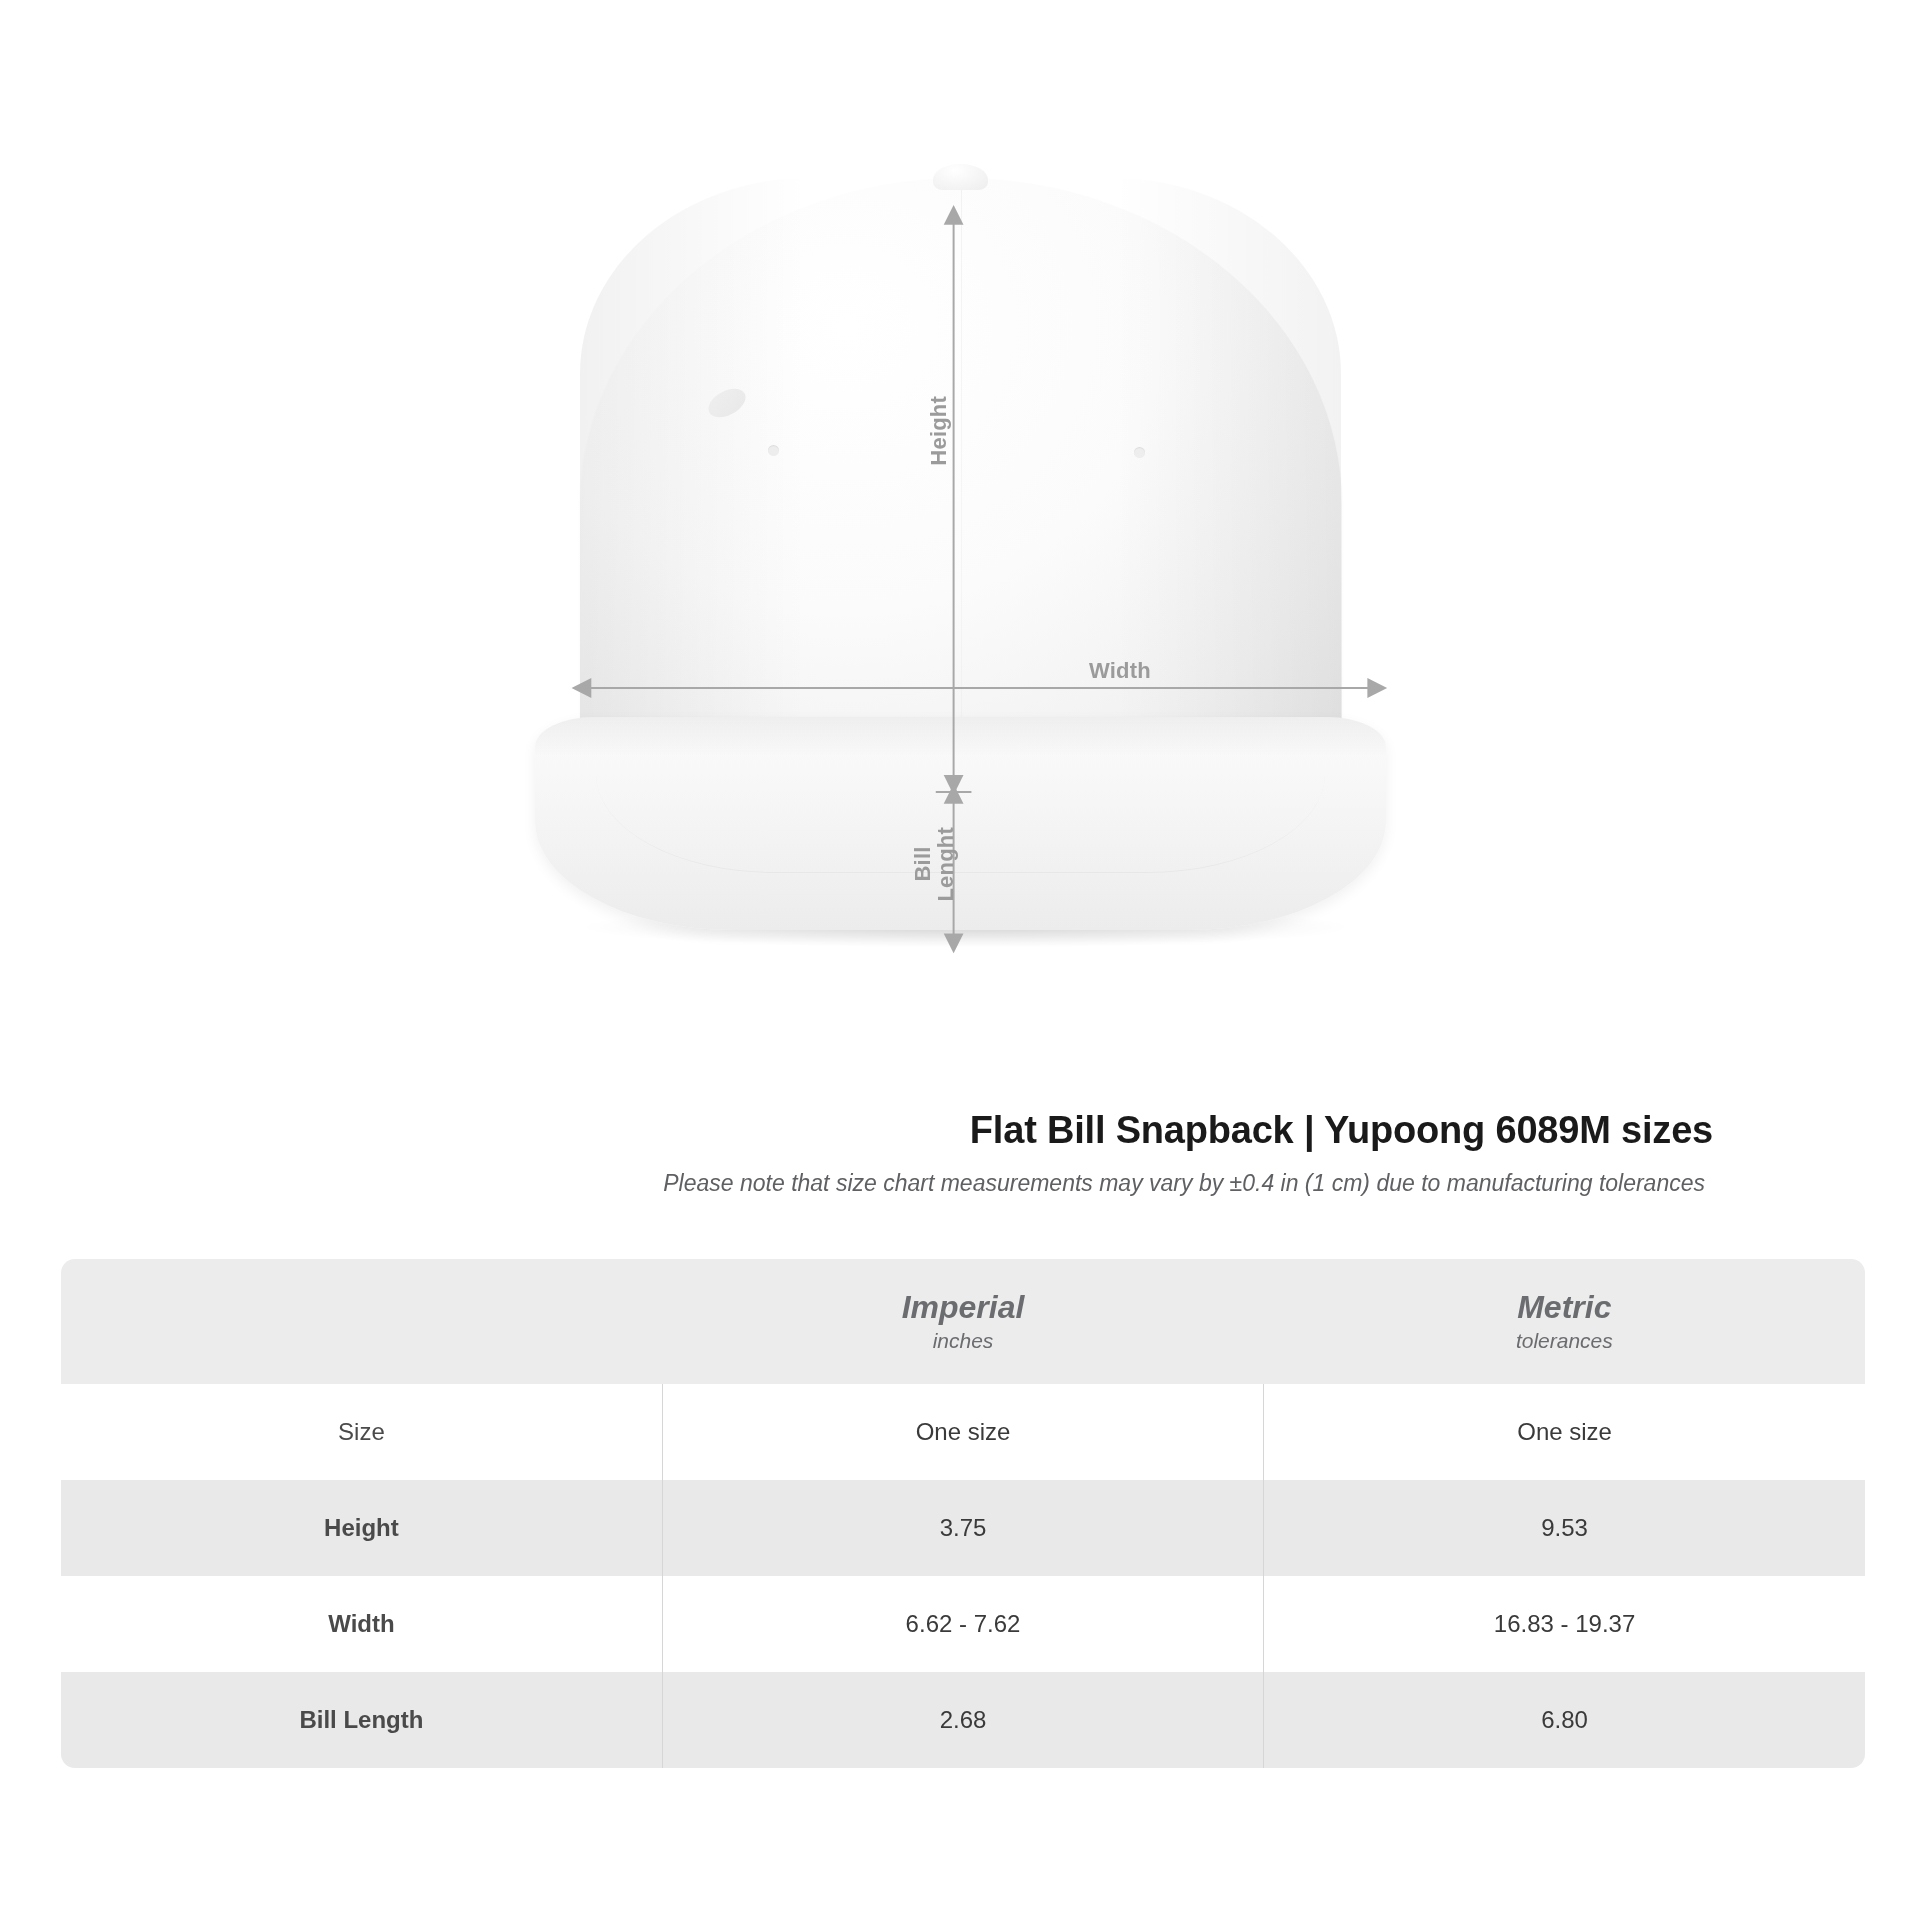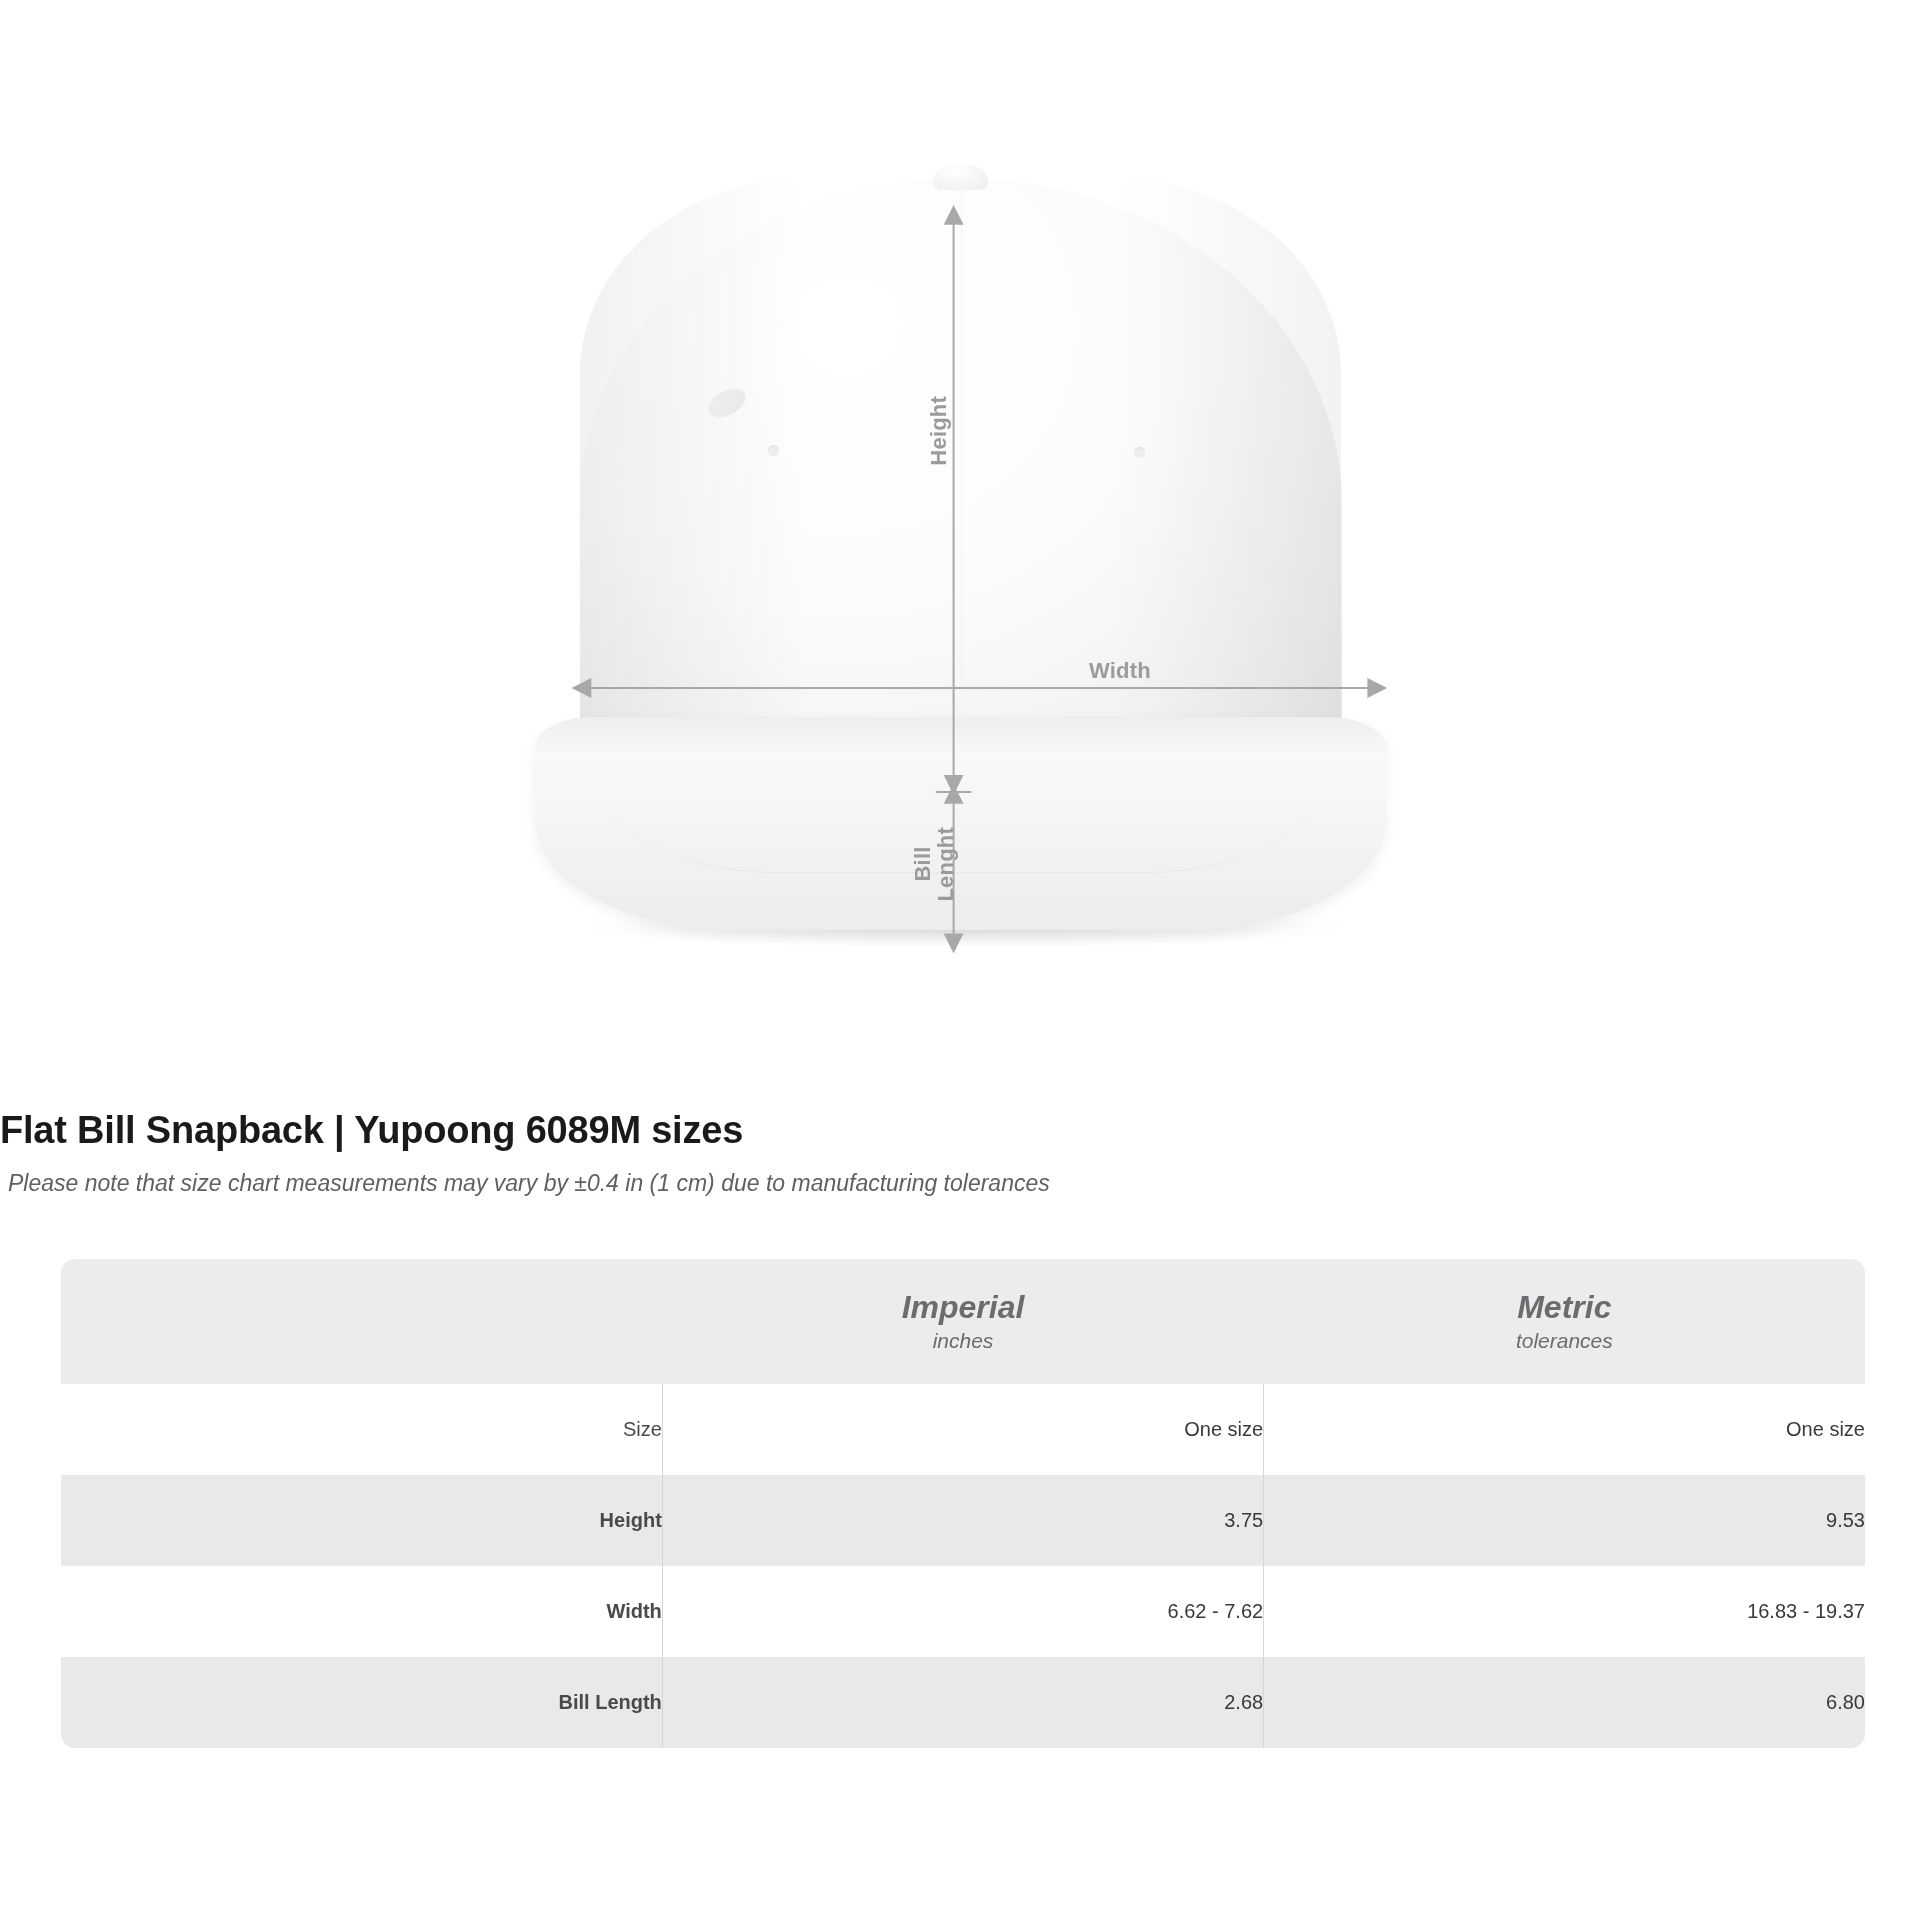--- a/index.html
+++ b/index.html
@@ -166,21 +166,21 @@
   #label-height { left: 927px; top: 396px; }
   #label-bill   { left: 911px; top: 827px; }
   #label-width  { left: 1089px; top: 658px; }
 
   
   .title-block {
     position: absolute;
     left: 0;
     top: 1109px;
     width: 1713px;
-    text-align: left;
+    text-align: right;
   }
   .chart-title {
     font-size: 38px;
     font-weight: bold;
     color: #1a1a1a;
     margin: 0 0 18px 0;
     letter-spacing: -0.2px;
   }
   .chart-note {
     font-size: 23px;
@@ -220,22 +220,22 @@
     line-height: 1.25;
   }
   .unit-sub {
     display: block;
     font-size: 21px;
     font-style: italic;
     color: #6b6c70;
     line-height: 1.3;
   }
   .size-table td {
-    text-align: right;
-    font-size: 20px;
+    text-align: center;
+    font-size: 24px;
     color: #3a3a3a;
     padding: 34px 0;
   }
   .size-table td.row-head {
     color: #4a4a4a;
     width: 246px;
   }
   .size-table tbody tr.alt td {
     background: #e9e9e9;
   }

